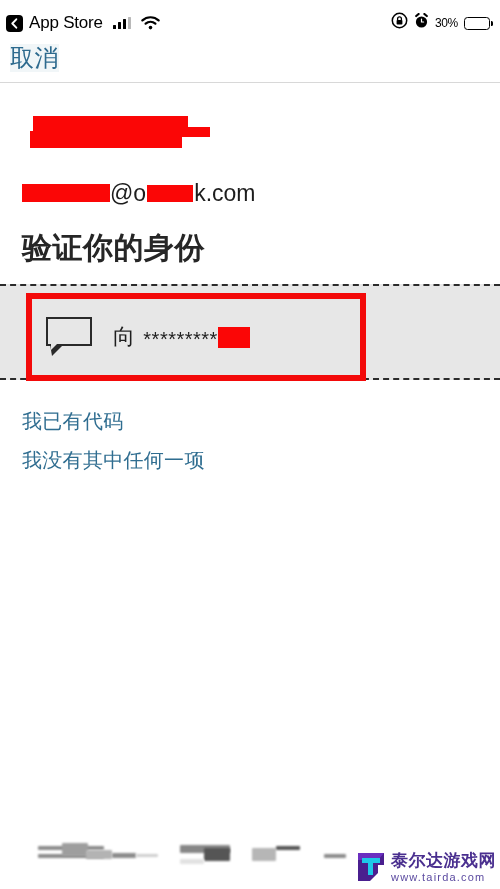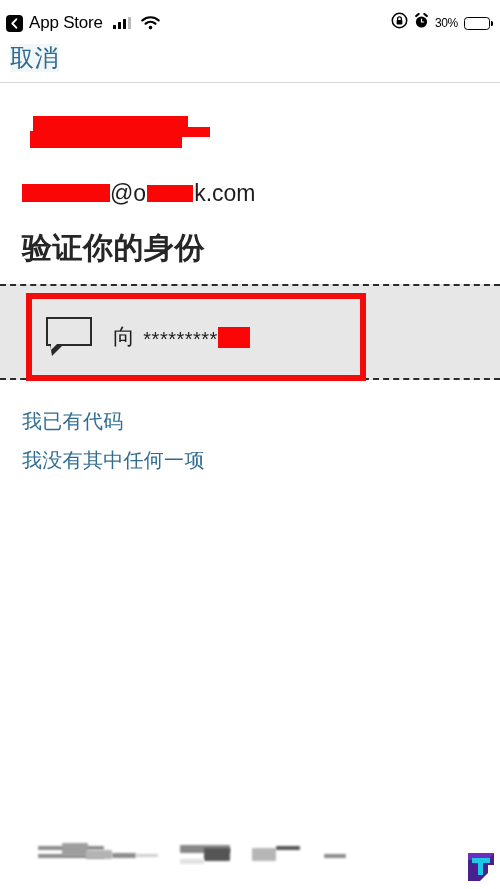--- a/index.html
+++ b/index.html
@@ -450,14 +450,18 @@
   <span class="blur" style="left:324px; top:28px; width:22px; height:4px;  background:#8c8c8c;"></span>
 
   <div class="wm">
     <span class="wm-logo">
       <svg width="30" height="32" viewBox="0 0 30 32" aria-hidden="true">
         <path d="M2 2 H28 L28 14 L22 14 L22 22 L14 30 L2 30 Z" fill="#4a1f8f"></path>
         <path d="M2 2 H28 L22 9 L2 9 Z" fill="#6b2fc0"></path>
         <path d="M6 7 H24 V12 H17 V24 H12 V12 H6 Z" fill="#1ec8e8"></path>
       </svg>
     </span>
+    <span class="wm-text">
+      <span class="wm-cn">泰尔达游戏网</span>
+      <span class="wm-url">www.tairda.com</span>
+    </span>
   </div>
 </div>
 
 </body></html>

